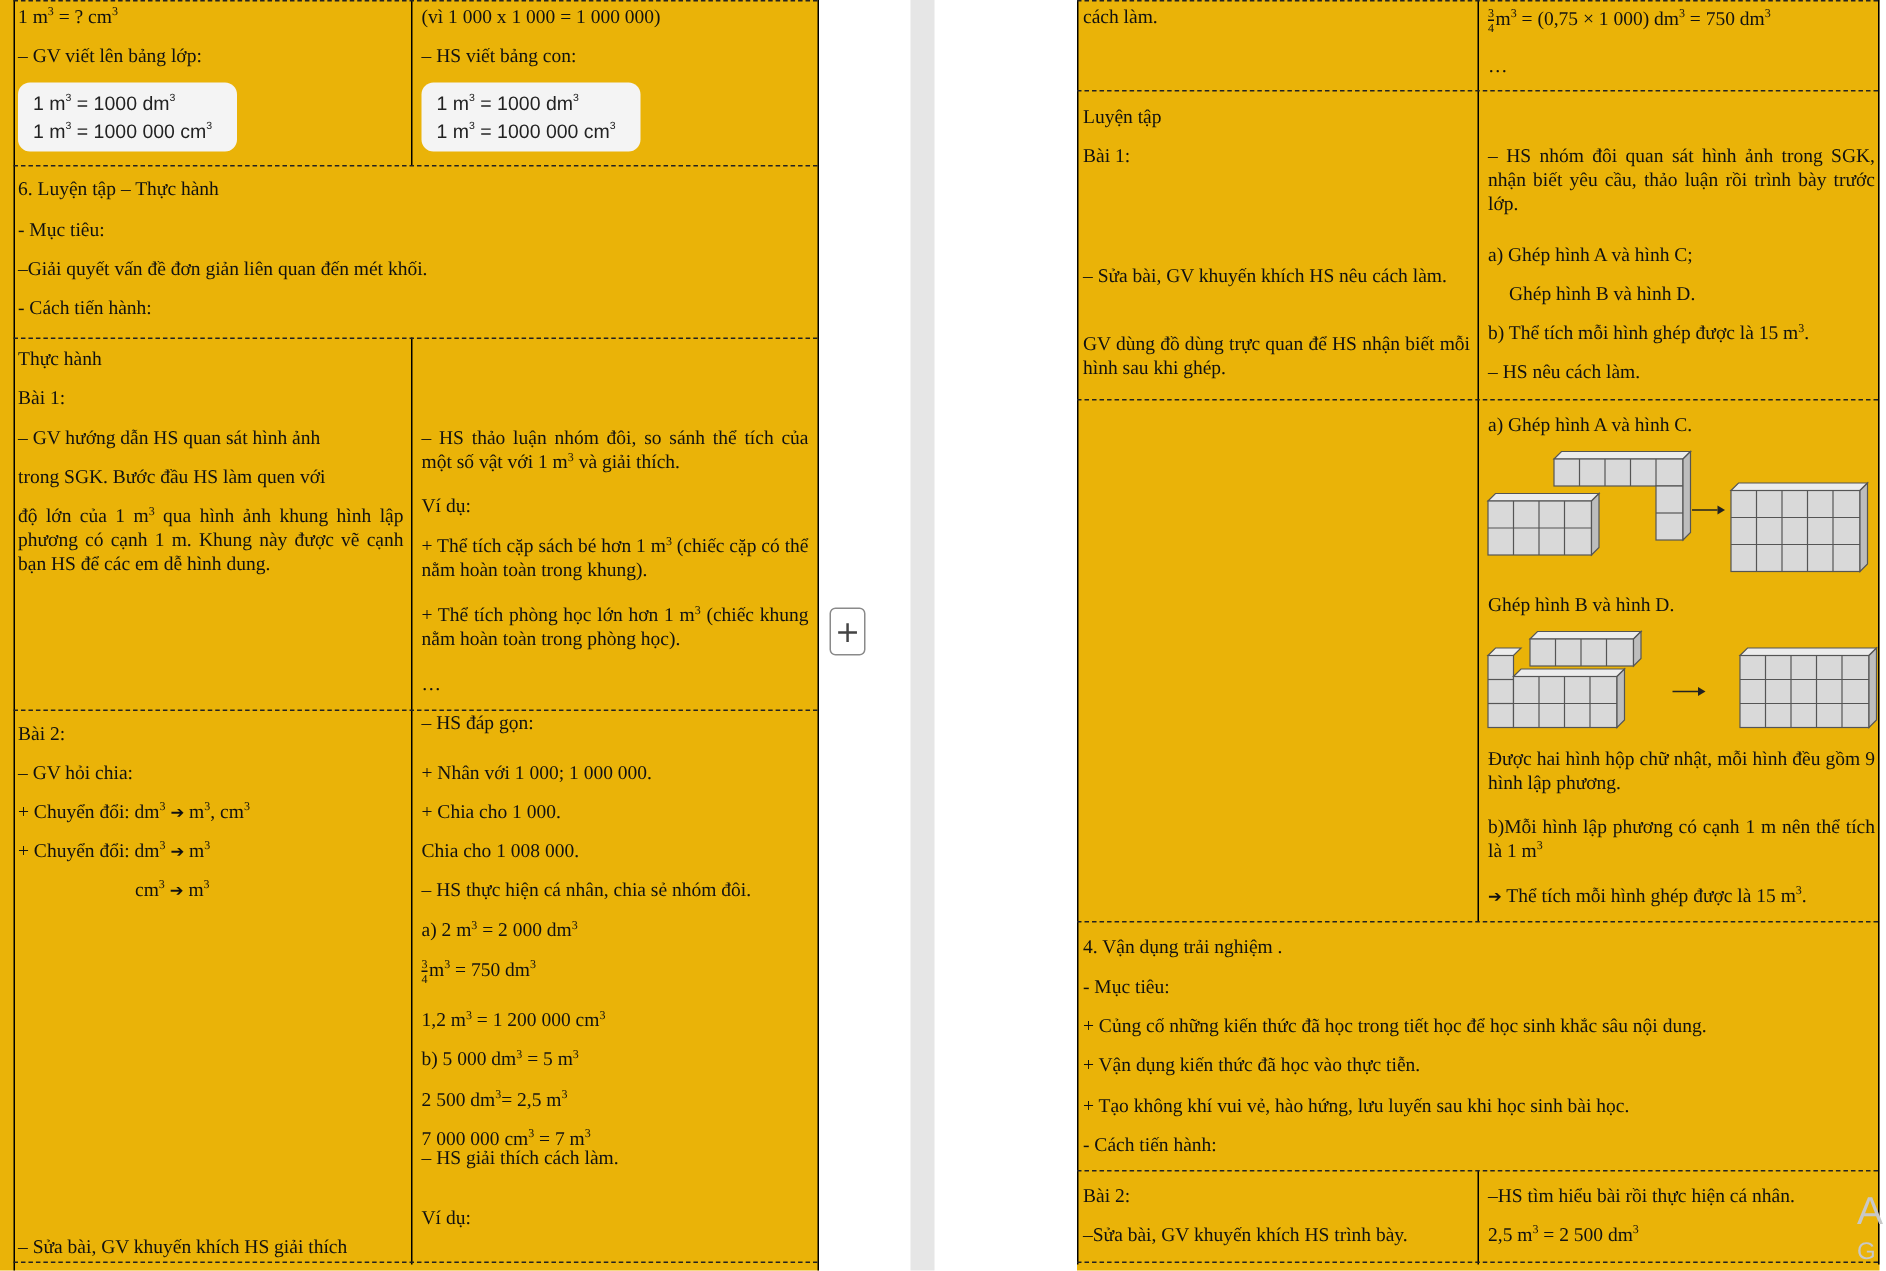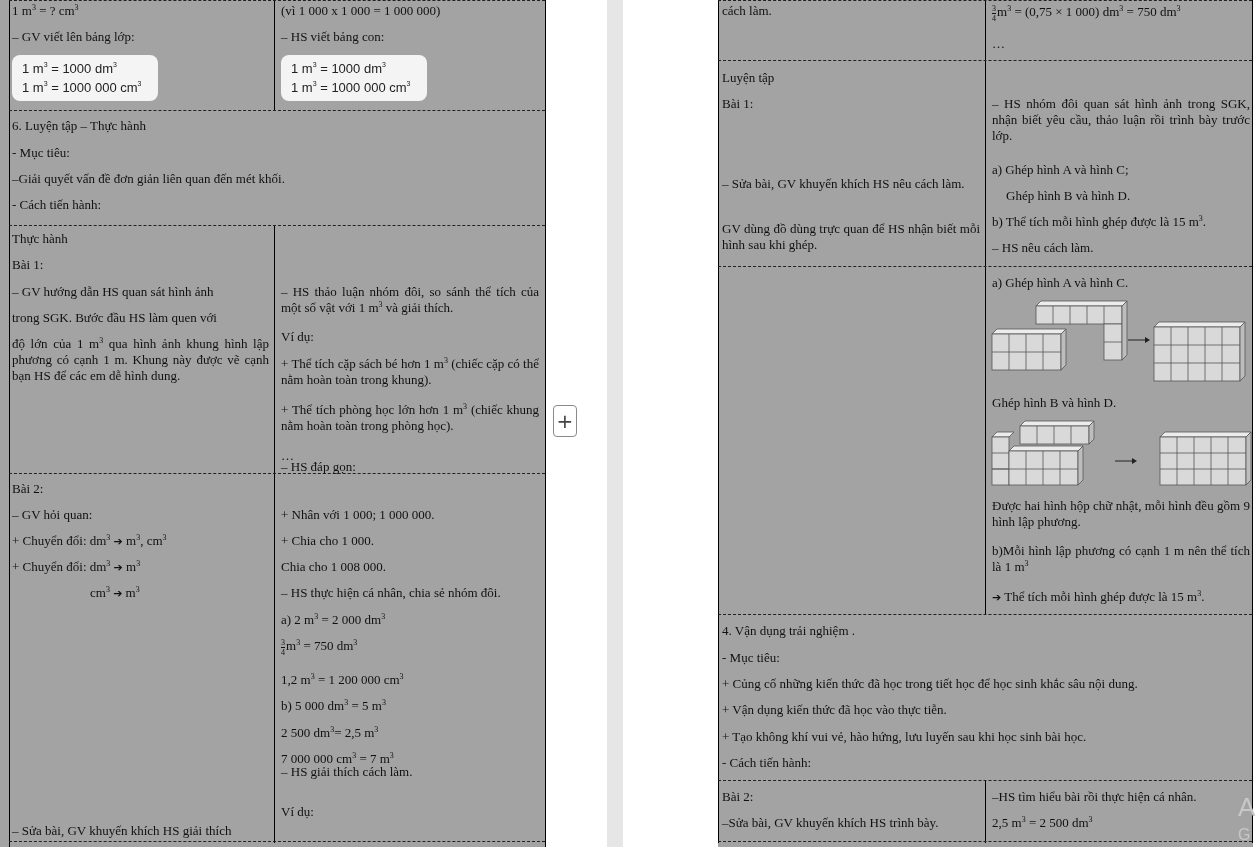--- a/index.html
+++ b/index.html
@@ -2,21 +2,21 @@
 <html><head>
 <meta charset="utf-8">
 <style>
   html, body { margin:0; padding:0; }
   body {
     width:1257px; height:847px; overflow:hidden; position:relative;
     background:#ffffff;
     font-family:"Liberation Serif", "DejaVu Serif", serif;
     font-size:13px; color:#111;
   }
-  .page { position:absolute; top:0; height:847px; background:#a3a3a3; }
+  .page { position:absolute; top:0; height:847px; background:#eab308; }
   .page.left { left:0; width:546px; }
   .page.right { left:718px; width:535px; }
   .vline { position:absolute; top:0; width:1px; background:#000; }
   .hdash { position:absolute; height:0; border-top:1.2px dashed #222; }
   .t { position:absolute; white-space:nowrap; line-height:16px; }
   .t.b { font-weight:normal; }
   .just { white-space:normal; text-align:justify; text-align-last:left; }
   sup { font-size:8px; vertical-align:5px; line-height:0; }
   .frac { display:inline-block; vertical-align:middle; text-align:center; font-size:8px; line-height:9px; margin-right:1px; }
   .frac span { display:block; }
@@ -76,27 +76,27 @@
   <div class="t" style="left:12px;top:310px">trong SGK. Bước đầu HS làm quen với</div>
   <div class="t just" style="left:12px;top:336px;width:257px">độ lớn của 1 m<sup>3</sup> qua hình ảnh khung hình lập phương có cạnh 1 m. Khung này được vẽ cạnh bạn HS để các em dễ hình dung.</div>
 
   <div class="t just" style="left:281px;top:284px;width:258px">– HS thảo luận nhóm đôi, so sánh thể tích của một số vật với 1 m<sup>3</sup> và giải thích.</div>
   <div class="t" style="left:281px;top:329px">Ví dụ:</div>
   <div class="t just" style="left:281px;top:356px;width:258px">+ Thể tích cặp sách bé hơn 1 m<sup>3</sup> (chiếc cặp có thể nằm hoàn toàn trong khung).</div>
   <div class="t just" style="left:281px;top:402px;width:258px">+ Thể tích phòng học lớn hơn 1 m<sup>3</sup> (chiếc khung nằm hoàn toàn trong phòng học).</div>
   <div class="t" style="left:281px;top:448px">…</div>
 
   <div class="t b" style="left:12px;top:481px">Bài 2:</div>
-  <div class="t" style="left:12px;top:507px">– GV hỏi quan:</div>
+  <div class="t" style="left:12px;top:507px">– GV hỏi chia:</div>
   <div class="t" style="left:12px;top:533px">+ Chuyển đổi: dm<sup>3</sup> <span style="font-family:'DejaVu Sans',sans-serif;font-size:11px">➔</span> m<sup>3</sup>, cm<sup>3</sup></div>
   <div class="t" style="left:12px;top:559px">+ Chuyển đổi: dm<sup>3</sup> <span style="font-family:'DejaVu Sans',sans-serif;font-size:11px">➔</span> m<sup>3</sup></div>
   <div class="t" style="left:90px;top:585px">cm<sup>3</sup> <span style="font-family:'DejaVu Sans',sans-serif;font-size:11px">➔</span> m<sup>3</sup></div>
   <div class="t just" style="left:12px;top:823px;width:257px">– Sửa bài, GV khuyến khích HS giải thích</div>
 
-  <div class="t" style="left:281px;top:459px">– HS đáp gọn:</div>
+  <div class="t" style="left:281px;top:474px">– HS đáp gọn:</div>
   <div class="t" style="left:281px;top:507px">+ Nhân với 1 000; 1 000 000.</div>
   <div class="t" style="left:281px;top:533px">+ Chia cho 1 000.</div>
   <div class="t" style="left:281px;top:559px">Chia cho 1 008 000.</div>
   <div class="t" style="left:281px;top:585px">– HS thực hiện cá nhân, chia sẻ nhóm đôi.</div>
   <div class="t" style="left:281px;top:612px">a) 2 m<sup>3</sup> = 2 000 dm<sup>3</sup></div>
   <div class="t" style="left:281px;top:638px"><span class="frac"><span>3</span><span class="den">4</span></span>m<sup>3</sup> = 750 dm<sup>3</sup></div>
   <div class="t" style="left:281px;top:672px">1,2 m<sup>3</sup> = 1 200 000 cm<sup>3</sup></div>
   <div class="t" style="left:281px;top:698px">b) 5 000 dm<sup>3</sup> = 5 m<sup>3</sup></div>
   <div class="t" style="left:281px;top:725px">2 500 dm<sup>3</sup>= 2,5 m<sup>3</sup></div>
   <div class="t" style="left:281px;top:751px">7 000 000 cm<sup>3</sup> = 7 m<sup>3</sup></div>

